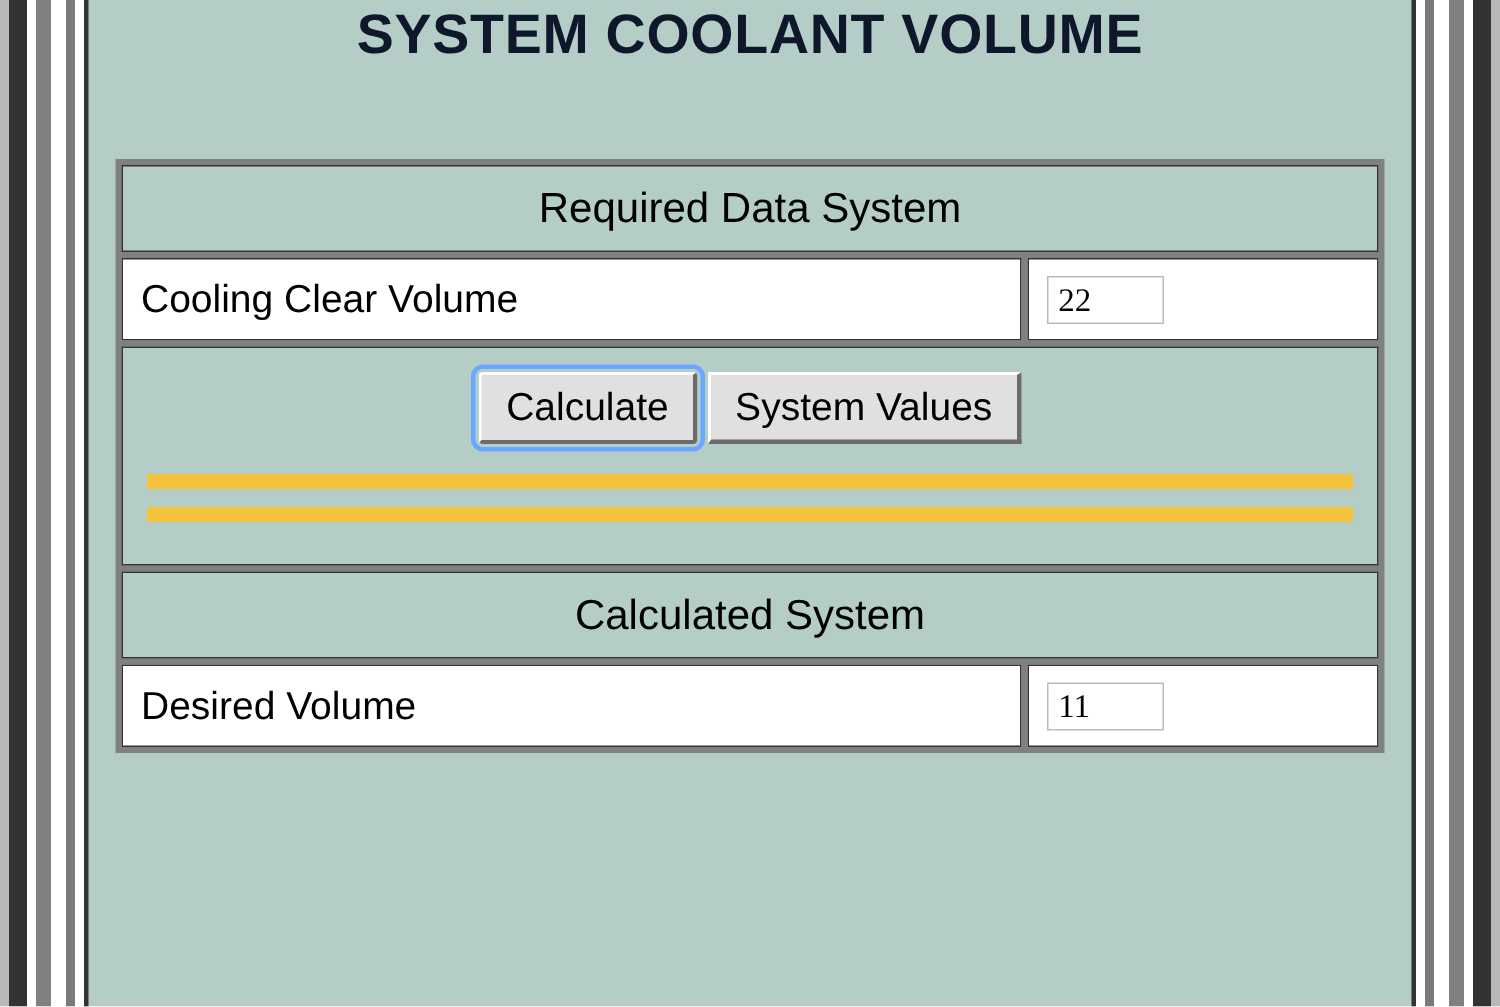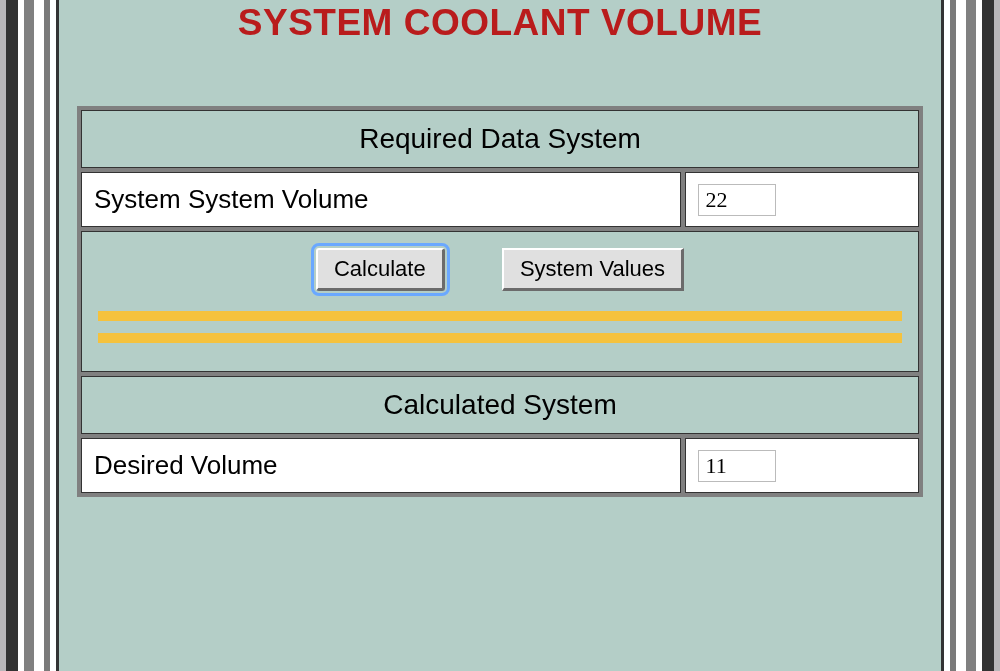--- a/index.html
+++ b/index.html
@@ -54,21 +54,21 @@
   }
 
   .title-block {
     text-align: center;
     padding: 0 10px 60px 10px;
   }
   .title-block h1 {
     font-size: 37px;
     font-weight: bold;
     letter-spacing: 0.5px;
-    color: #b91c1c;
+    color: #0f172a;
     line-height: 1.25;
   }
 
   table.calc {
     width: 100%;
     border-collapse: separate;
     border-spacing: 4px;
     background: #808080;
   }
   table.calc td, table.calc th {
@@ -106,23 +106,23 @@
   }
   table.calc td.buttons {
     background: #b4cec7;
     text-align: center;
     padding: 16px 12px 24px 12px;
     border: 1px solid #333;
   }
 
   .btn {
     display: inline-block;
-    font-size: 22px;
+    font-size: 26px;
     padding: 6px 16px;
-    margin: 0 25px;
+    margin: 0 0;
     background: #e0e0e0;
     border-top: 2px solid #fff;
     border-left: 2px solid #fff;
     border-right: 3px solid #6b6b6b;
     border-bottom: 3px solid #6b6b6b;
     cursor: pointer;
     font-family: Arial, Helvetica, sans-serif;
   }
   .btn.focus {
     outline: 3px solid #6aa8ff;
@@ -173,21 +173,21 @@
           <span>SYSTEM COOLANT VOLUME</span><br>
         </h1>
       </div>
 
       <table class="calc">
         <tbody>
             <tr>
           <th class="section" colspan="2">Required Data System</th>
         </tr>
         <tr>
-          <td class="label">System System Volume</td>
+          <td class="label">Cooling Clear Volume</td>
           <td class="value">
             <input class="num" type="text" value="22" style="">
           </td>
         </tr>
         <tr>
           <td class="buttons" colspan="2">
             <button class="btn focus">Calculate</button>
             <button class="btn">System Values</button>
             <div class="sep">
               <div class="bar b1"></div>

